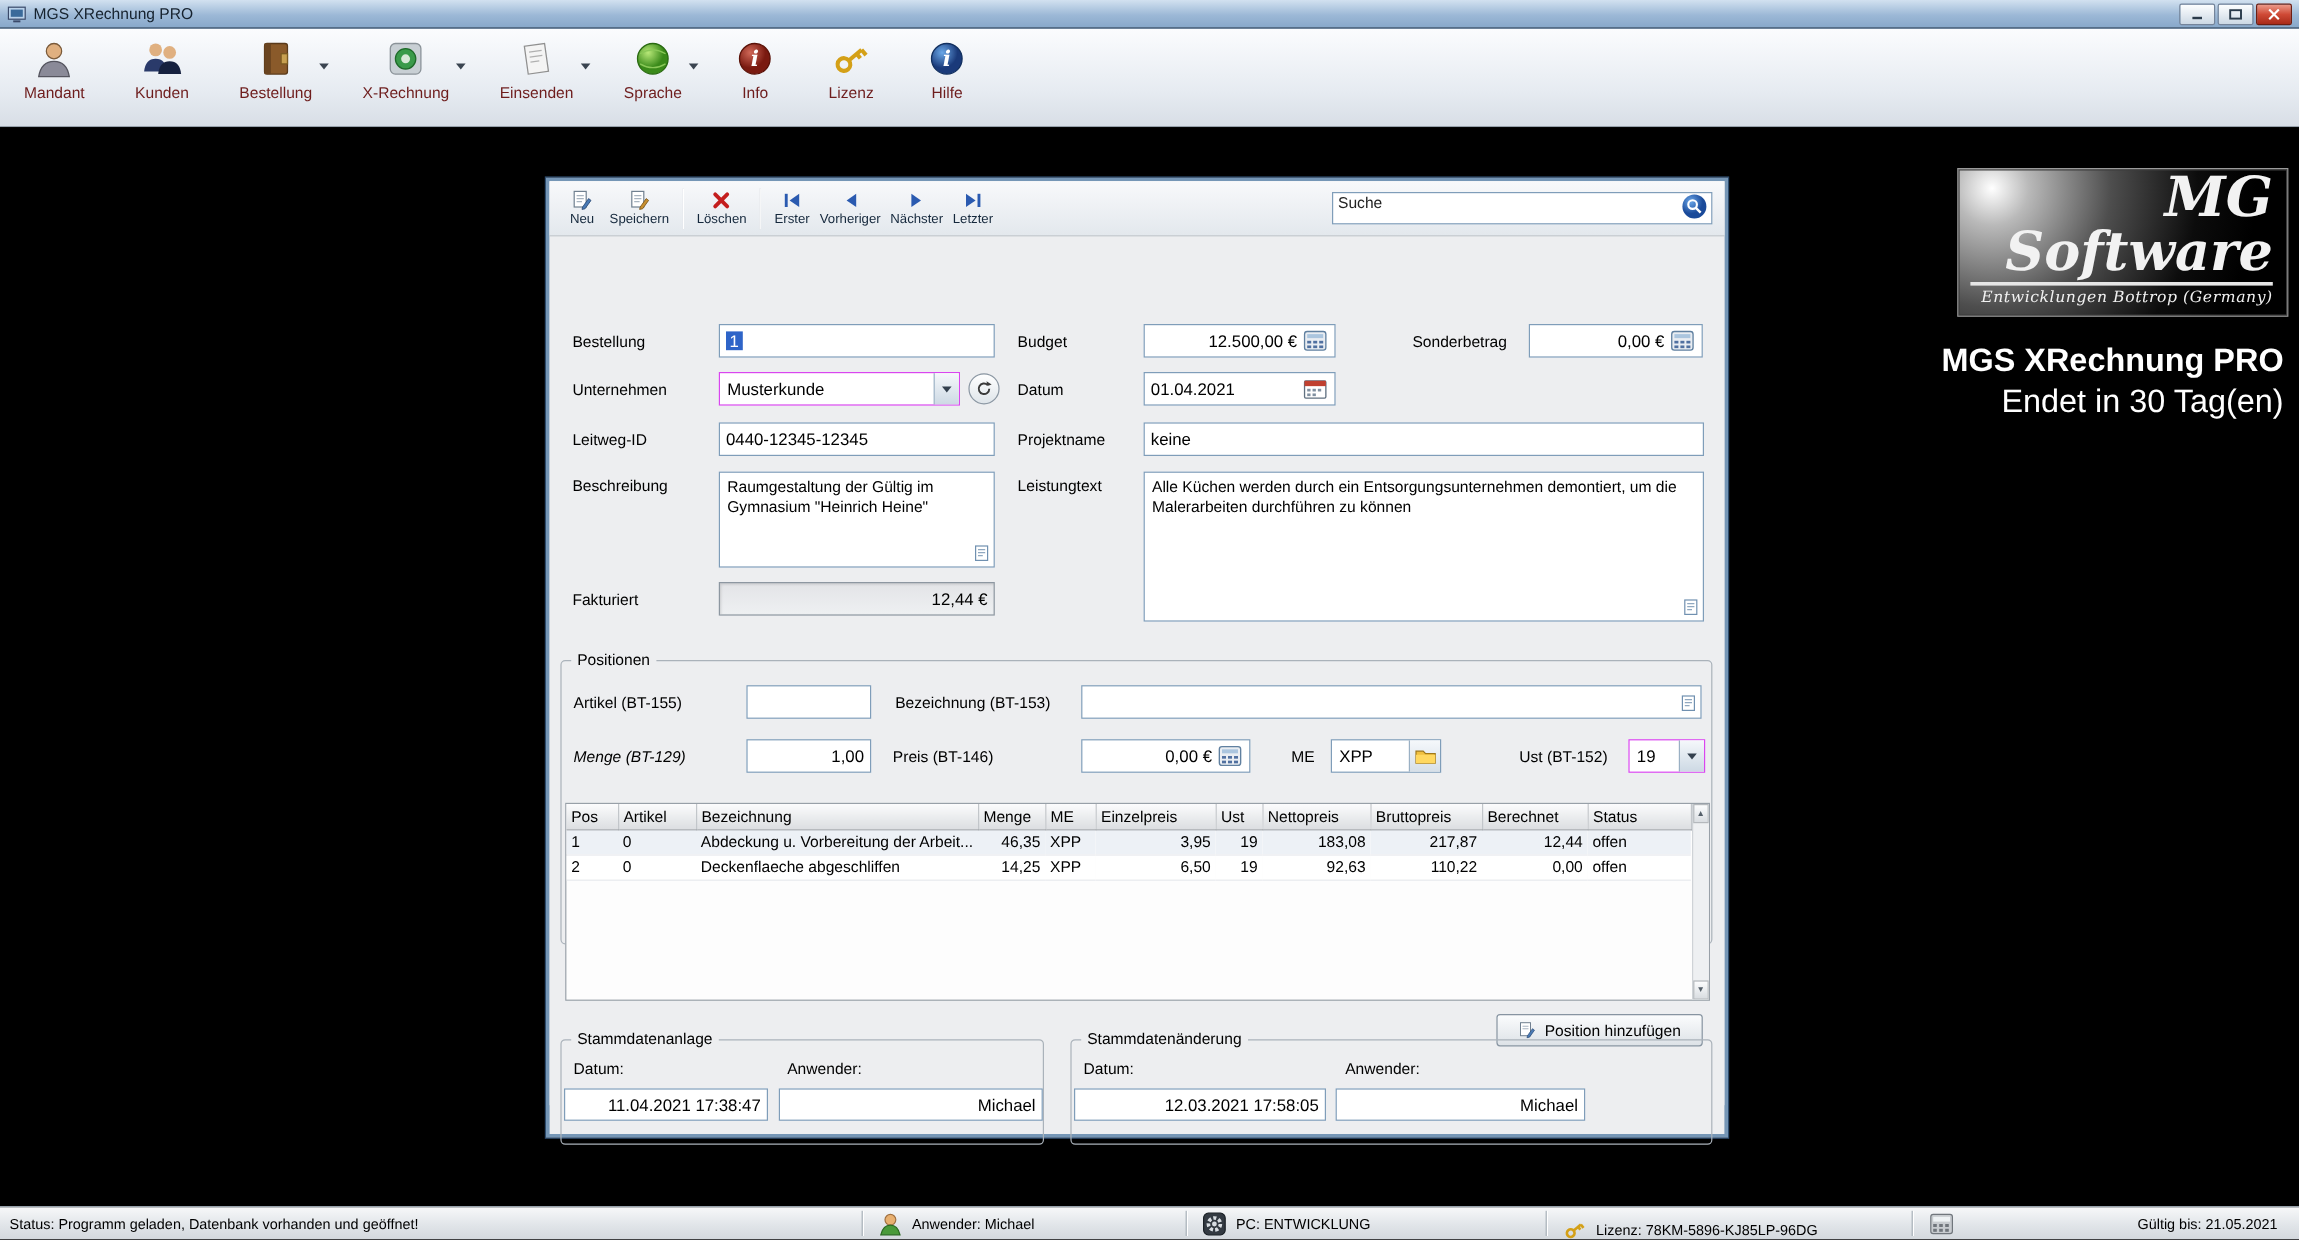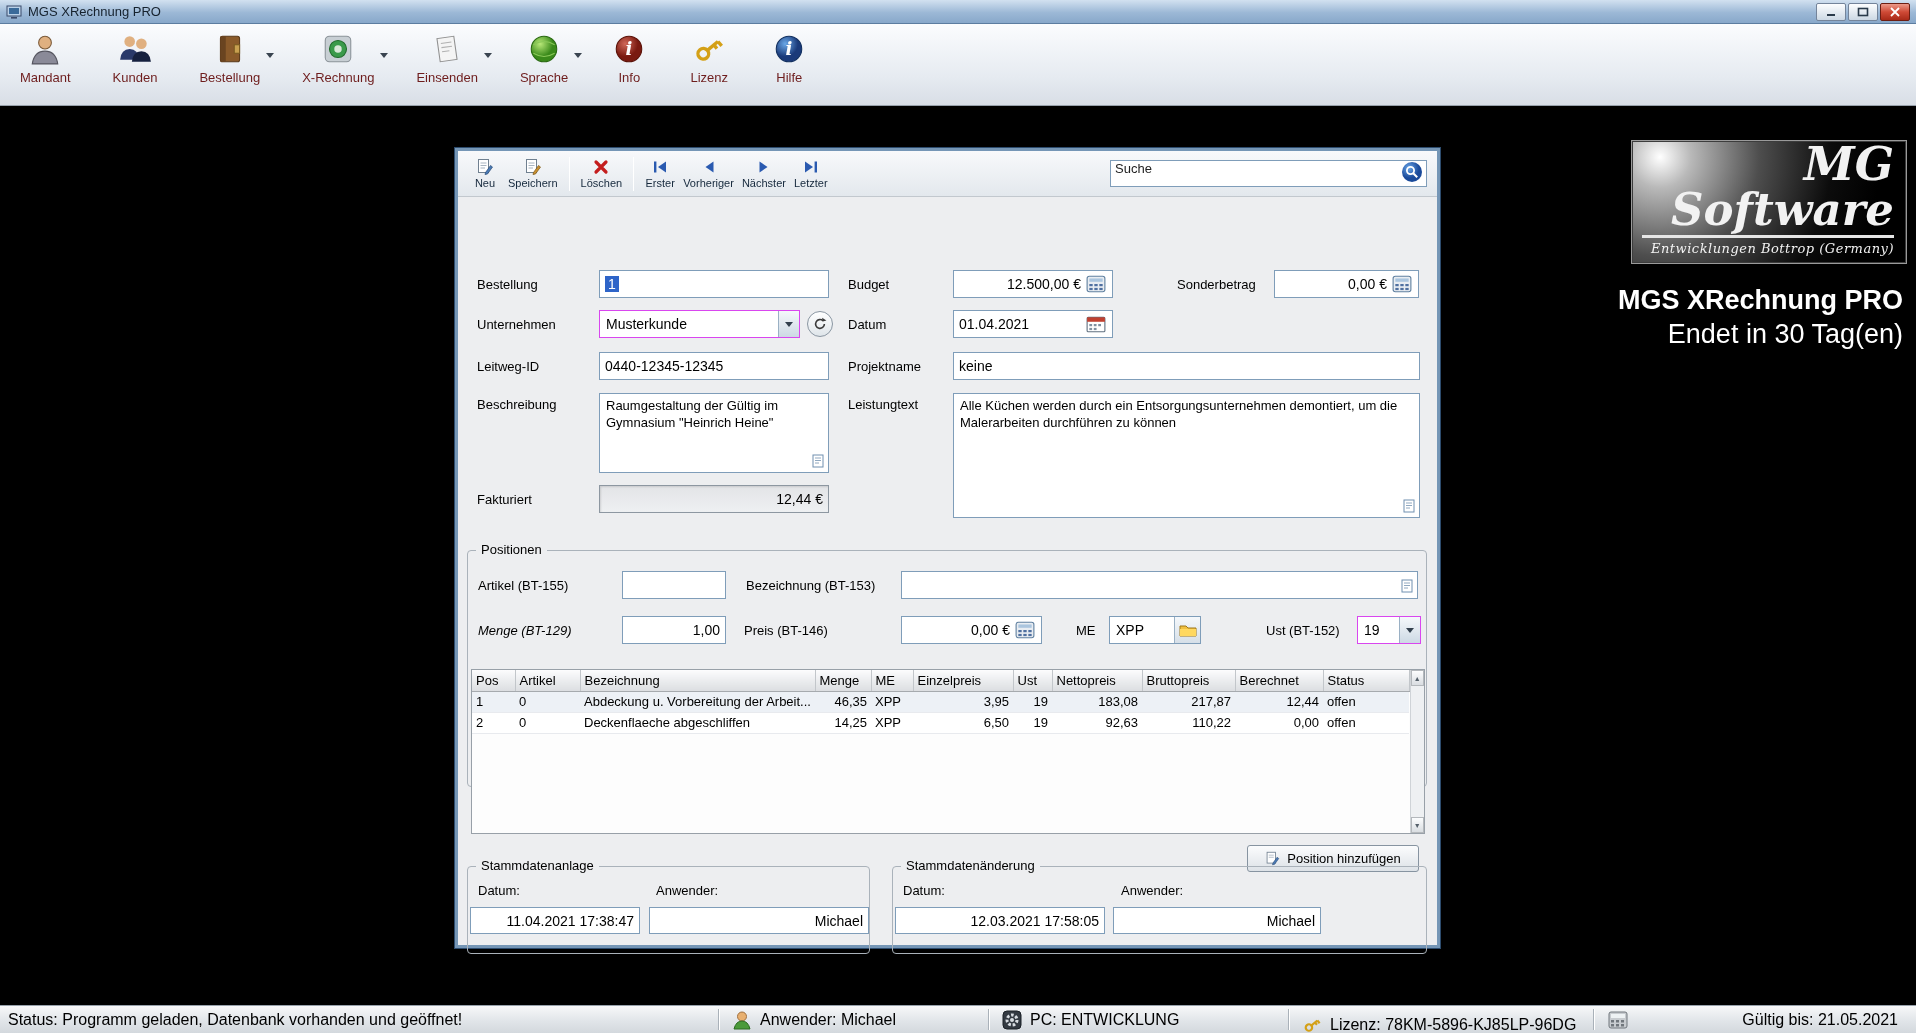--- a/index.html
+++ b/index.html
@@ -115,21 +115,21 @@
   .vs-btn { height:16px; background:linear-gradient(#fcfdfe,#d9dde1); border:1px solid #b4b8bc;
     display:flex; align-items:center; justify-content:center; font-size:7px; color:#55606a; }
 
   .add-btn { position:absolute; left:779px; top:294px; width:172px; height:27px;
     background:linear-gradient(#fbfcfd,#dde2e7); border:1px solid #8794a1; border-radius:3px;
     display:flex; align-items:center; justify-content:center; gap:7px; font-size:13px; color:#000; }
   .add-btn svg { width:15px; height:15px; }
 
   
   .statusbar { position:absolute; left:0; right:0; bottom:0; height:28px;
-    background:linear-gradient(#f7f8f9,#e1e5e9 55%,#d3d8dd); border-top:1px solid #97a1ab; font-size:16px; }
+    background:linear-gradient(#f7f8f9,#e1e5e9 55%,#d3d8dd); border-top:1px solid #97a1ab; font-size:12px; }
   .sb-item { position:absolute; top:0; bottom:0; display:flex; align-items:center; gap:8px; white-space:nowrap; }
   .sb-sep { position:absolute; top:3px; bottom:3px; width:1px; background:#a9b1b9; box-shadow:1px 0 0 #fff; }
   .sb-ic20 { width:20px; height:20px; } .sb-ic20 svg { width:20px; height:20px; }
 </style>
 </head>
 <body>
 
 <div class="app">
 
   <div class="titlebar">

